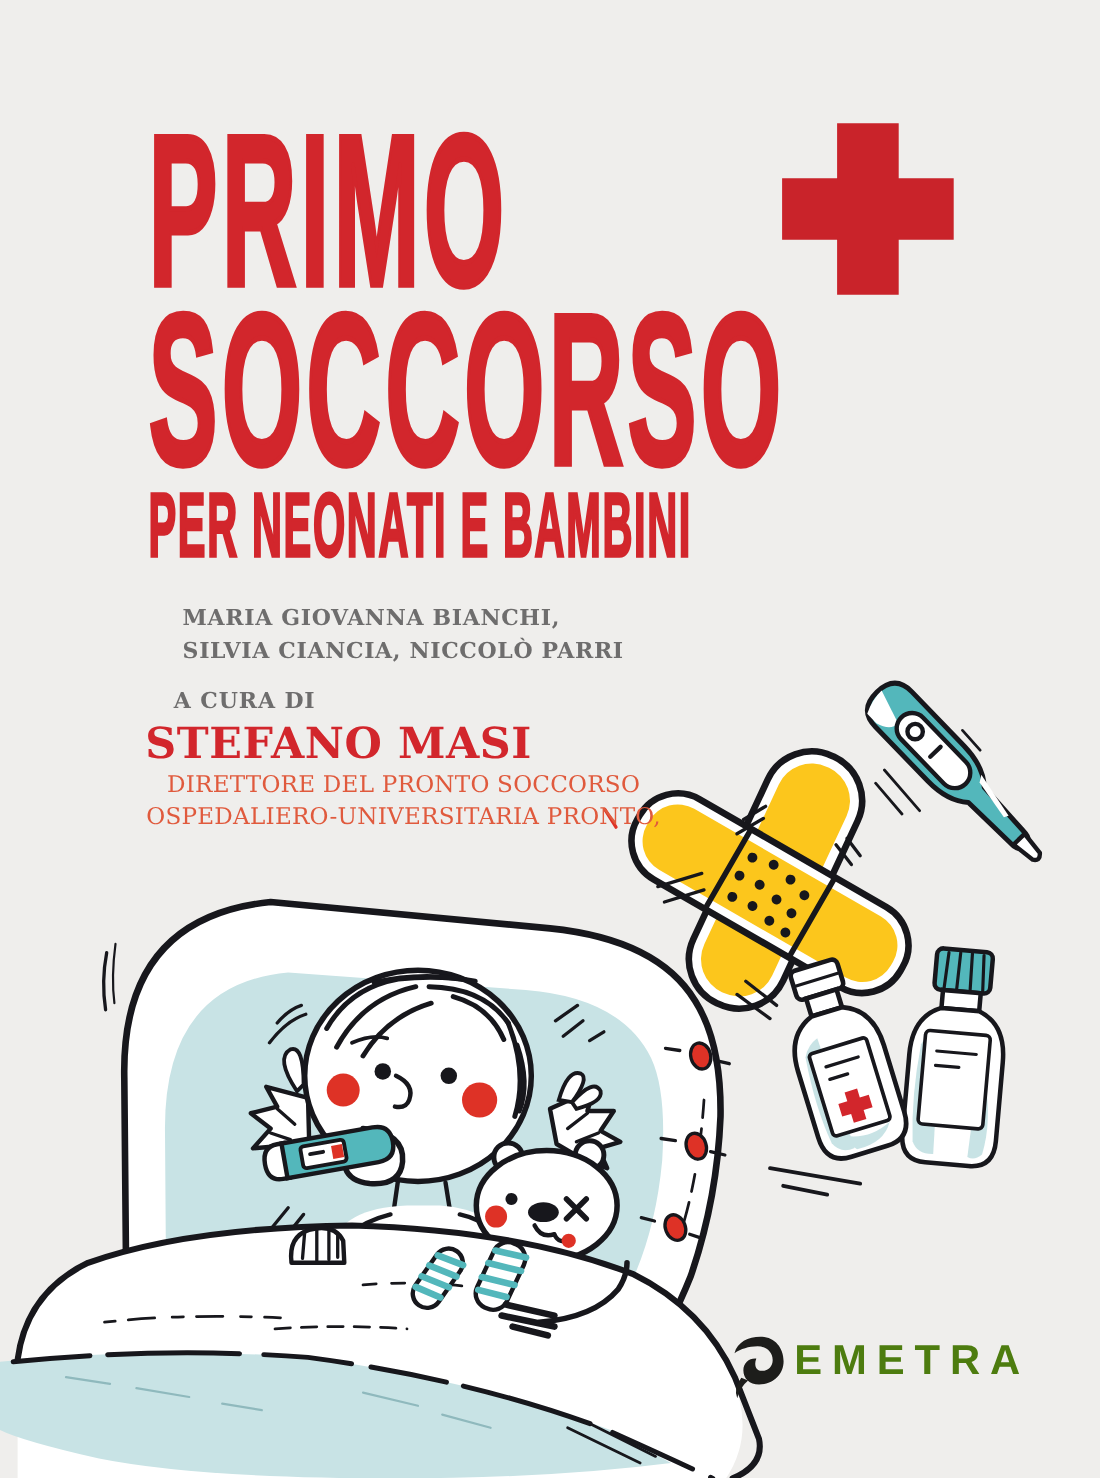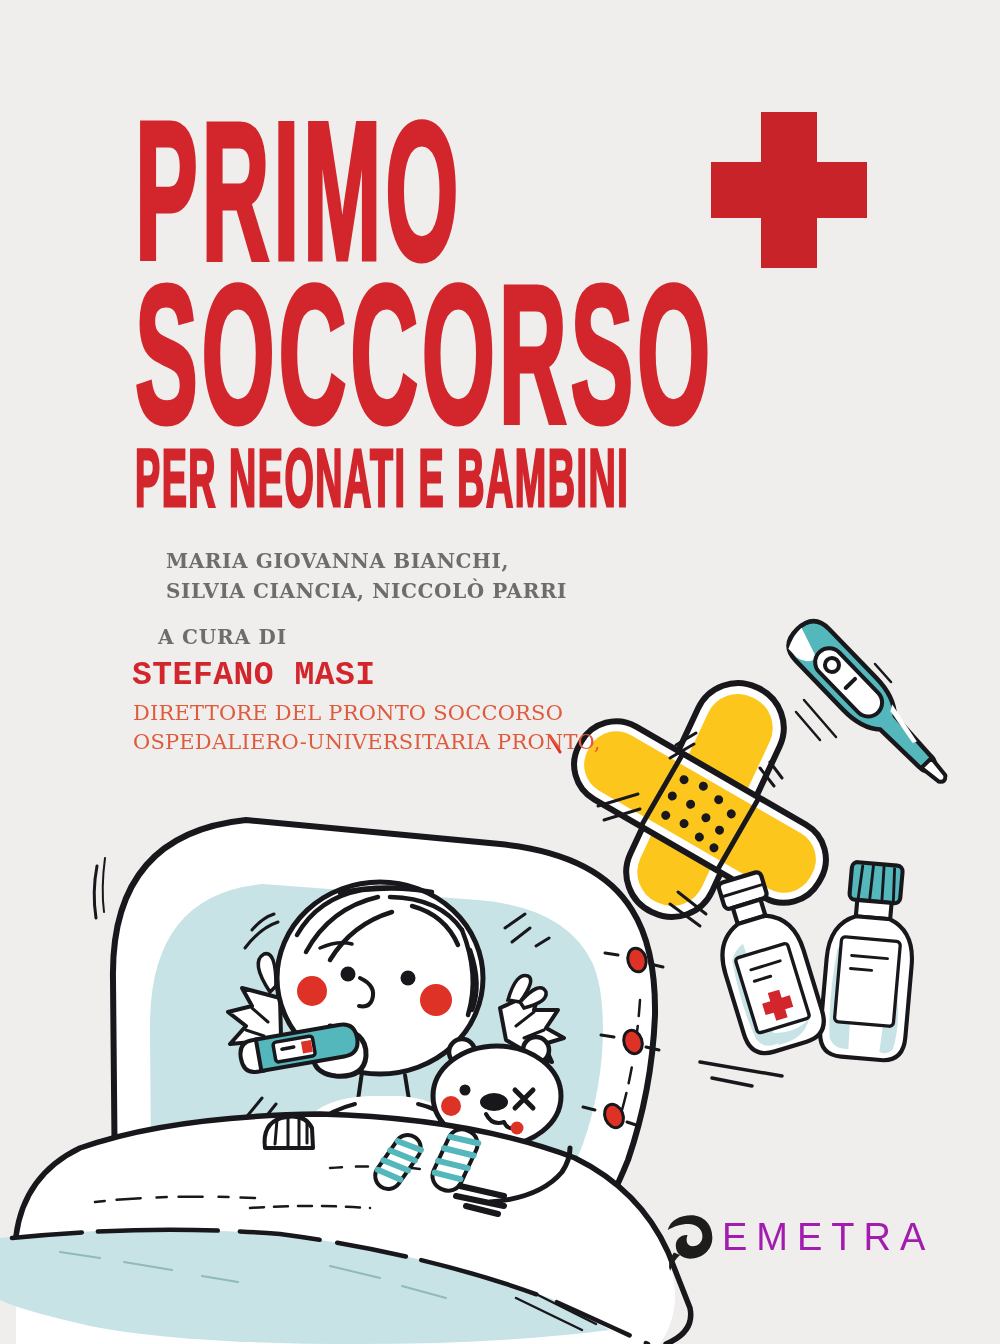--- a/index.html
+++ b/index.html
@@ -12,26 +12,26 @@
          -webkit-text-stroke:5px #d2262c;}
   .title1{top:94px;} .title2{top:257px;}
   .subtitle{left:135px;top:437px;font-weight:bold;color:#d2262c;font-size:82px;line-height:82px;
             letter-spacing:0.04em;transform:scaleX(0.46);transform-origin:0 0;
             -webkit-text-stroke:3px #d2262c;}
   .slab{font-family:"DejaVu Serif","Liberation Serif",serif;}
   .authors{left:133px;top:546px;font-size:20px;line-height:30px;font-weight:bold;
            color:#6e6d6d;letter-spacing:0.6px;margin-left:33px;}
   .acura{left:133px;top:622px;font-size:20px;line-height:30px;font-weight:bold;
          color:#6e6d6d;letter-spacing:0.8px;margin-left:25px;}
-  .editor{left:132px;top:656px;font-size:33px;line-height:40px;font-weight:bold;
-          color:#d2262c;letter-spacing:0.5px;font-family:Liberation Mono, monospace;}
+  .editor{left:132px;top:656px;font-size:39px;line-height:40px;font-weight:bold;
+          color:#d2262c;letter-spacing:0.5px;}
   .role{left:133px;top:699px;font-size:21px;line-height:29px;font-weight:normal;
-        color:#e05a3d;letter-spacing:0.2px;}
-  .logo-rest{left:722px;top:1218px;font-size:38px;line-height:38px;font-weight:normal;
-             color:#a21caf;letter-spacing:9px;}
+        color:#e05a3d;letter-spacing:0.2px;text-align:center;}
+  .logo-rest{left:722px;top:1218px;font-size:38px;line-height:38px;font-weight:bold;
+             color:#4d7c0f;letter-spacing:9px;}
   svg{position:absolute;left:0;top:0;}
   .ln{fill:none;stroke:#17171c;stroke-linecap:round;stroke-linejoin:round;}
 </style>
 </head>
 <body>
 
 <svg width="1000" height="1344" viewBox="0 0 1000 1344">
 
   <g>
     <path d="M116,1304 L113,980 Q110,834 246,820 L500,844 Q598,854 632,910 Q656,948 655,1015

